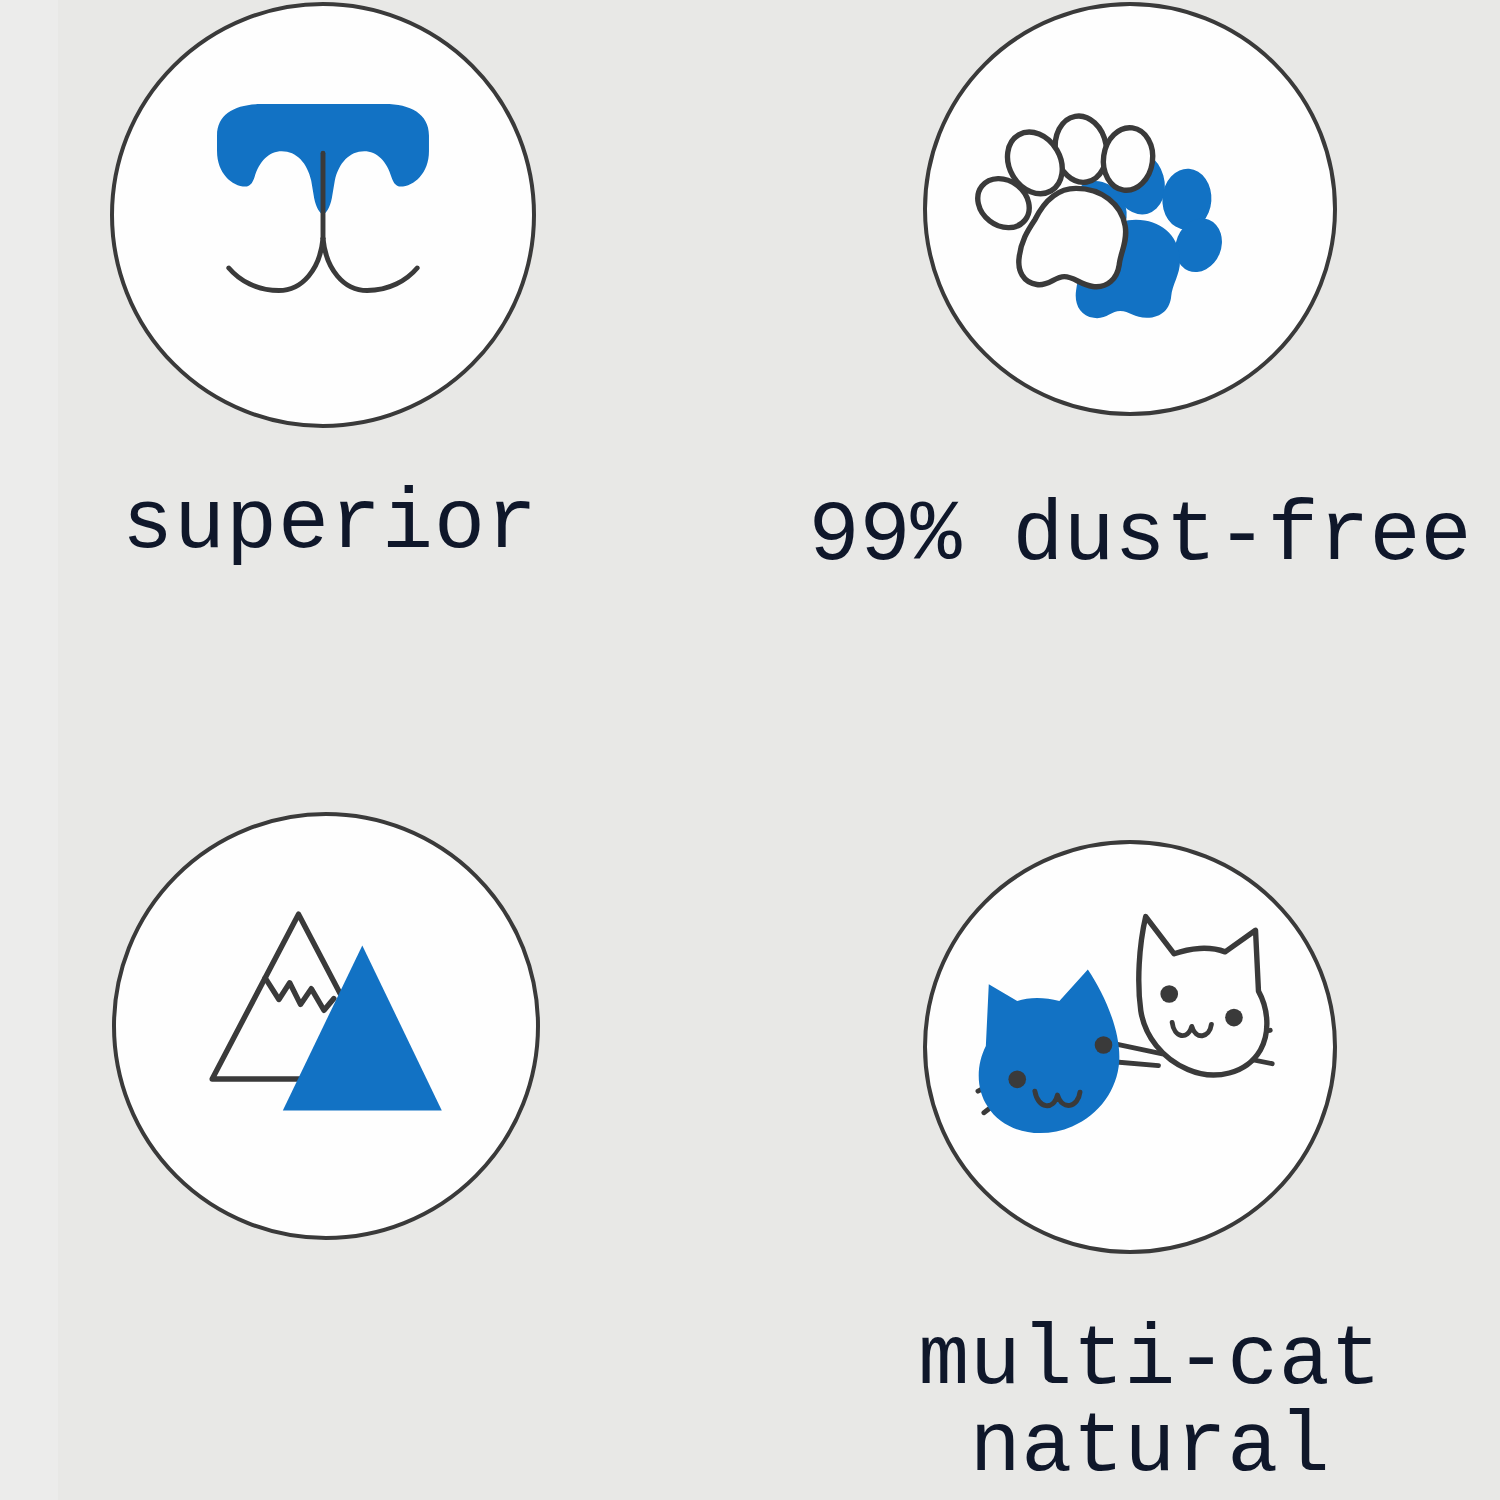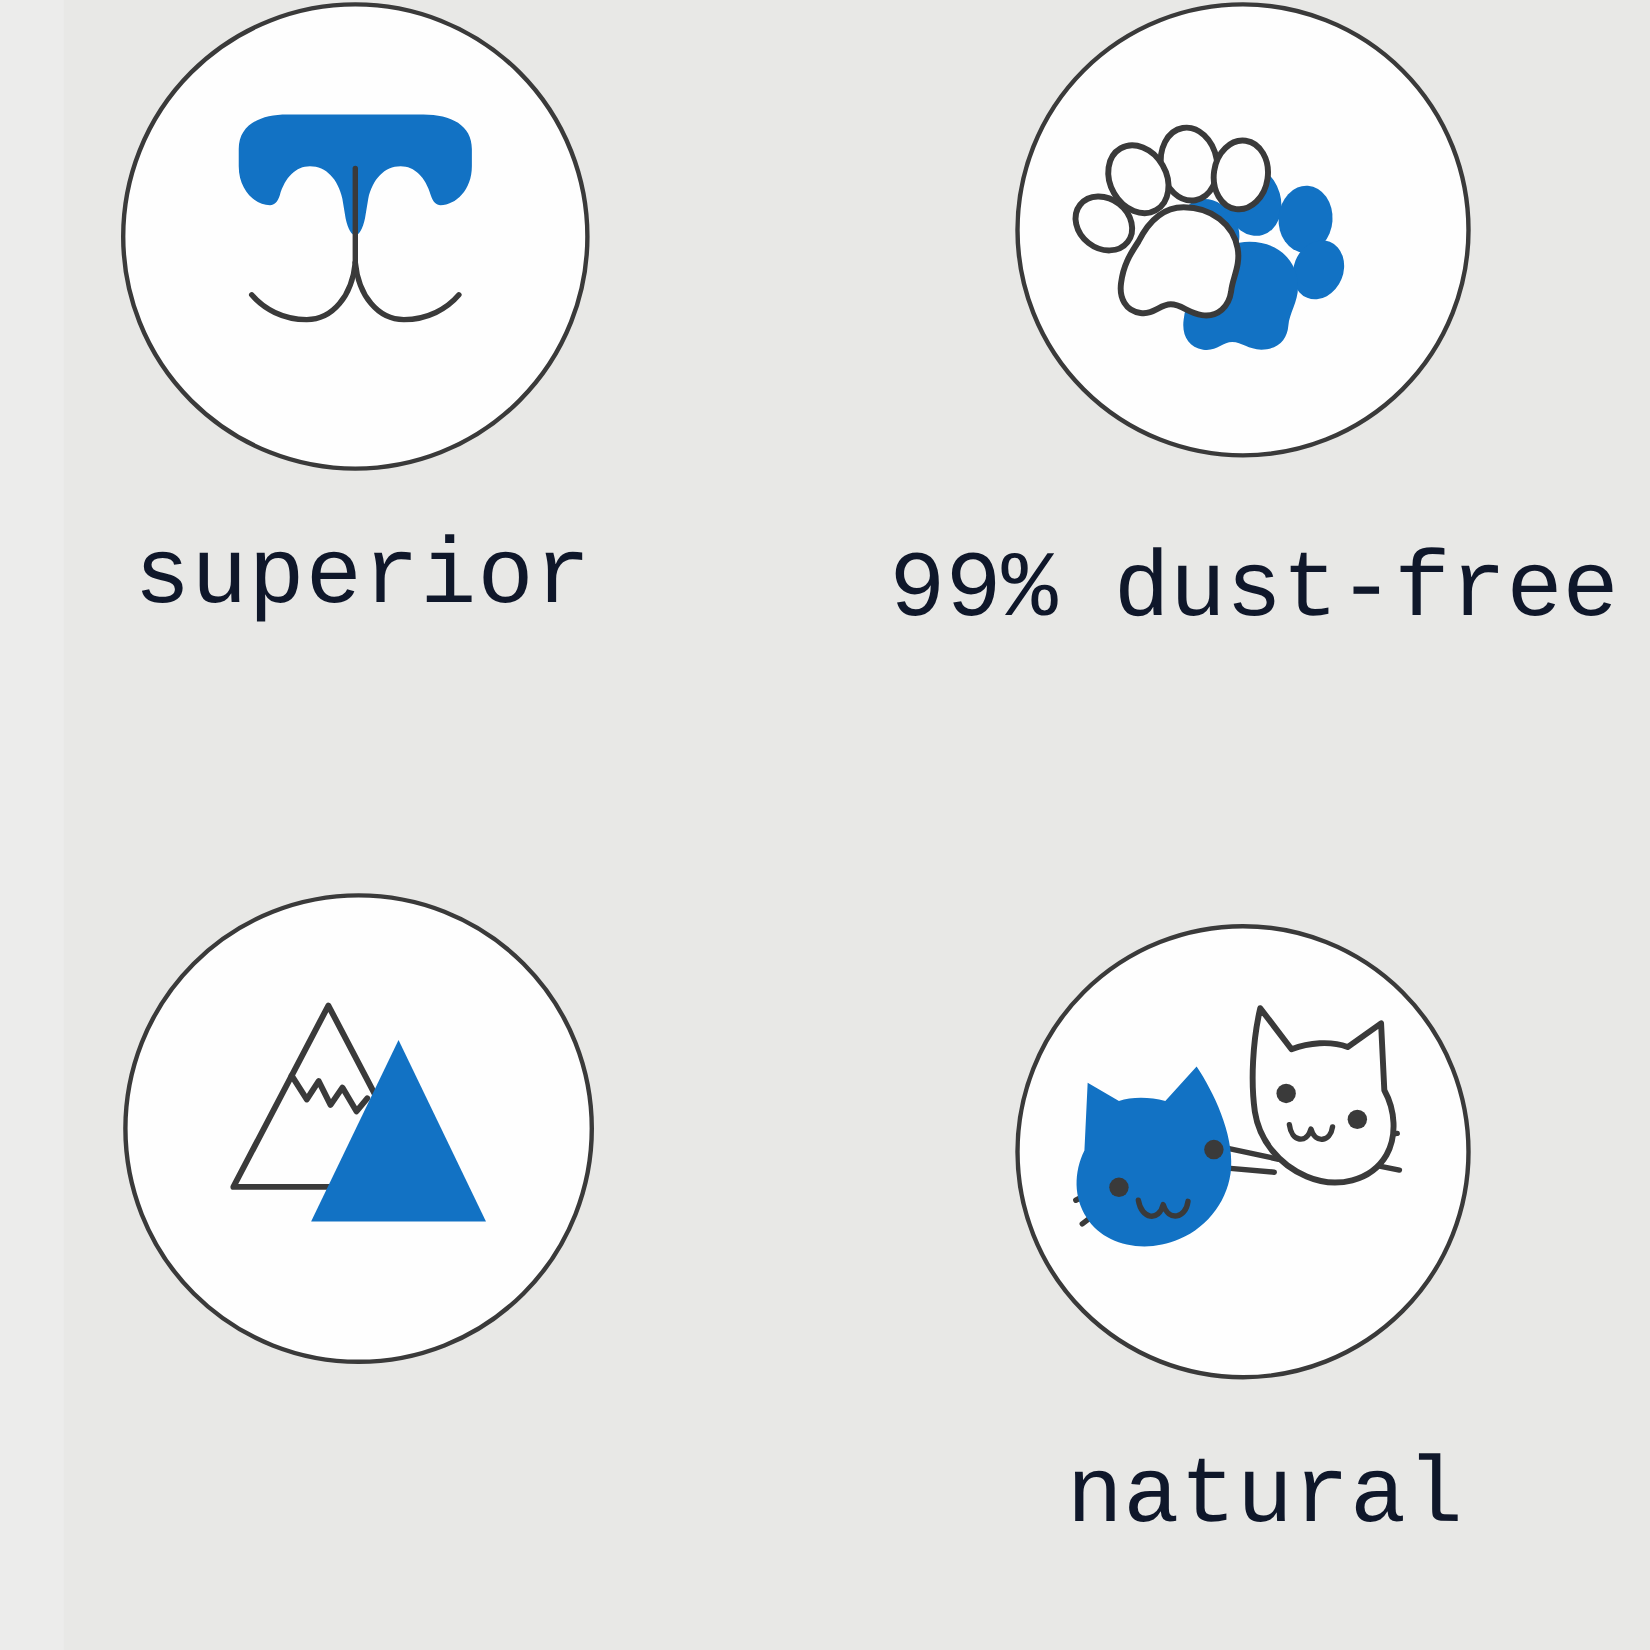--- a/index.html
+++ b/index.html
@@ -229,16 +229,17 @@
         <circle cx="92" cy="240" r="9" fill="#3a3a3a"></circle>
 
         <path fill="none" stroke="#3a3a3a" stroke-width="5" stroke-linecap="round" stroke-linejoin="round" d="M 110 252
                  C 113 270, 129 272, 133 256
                  C 138 272, 154 269, 156 253"></path>
       </g>
     </svg>
   </div>
 
   <div class="caption" id="cap-multicat">
+    <span class="line">multi-cat</span>
     <span class="line">natural</span>
   </div>
 
 </div>
 
 </body></html>

